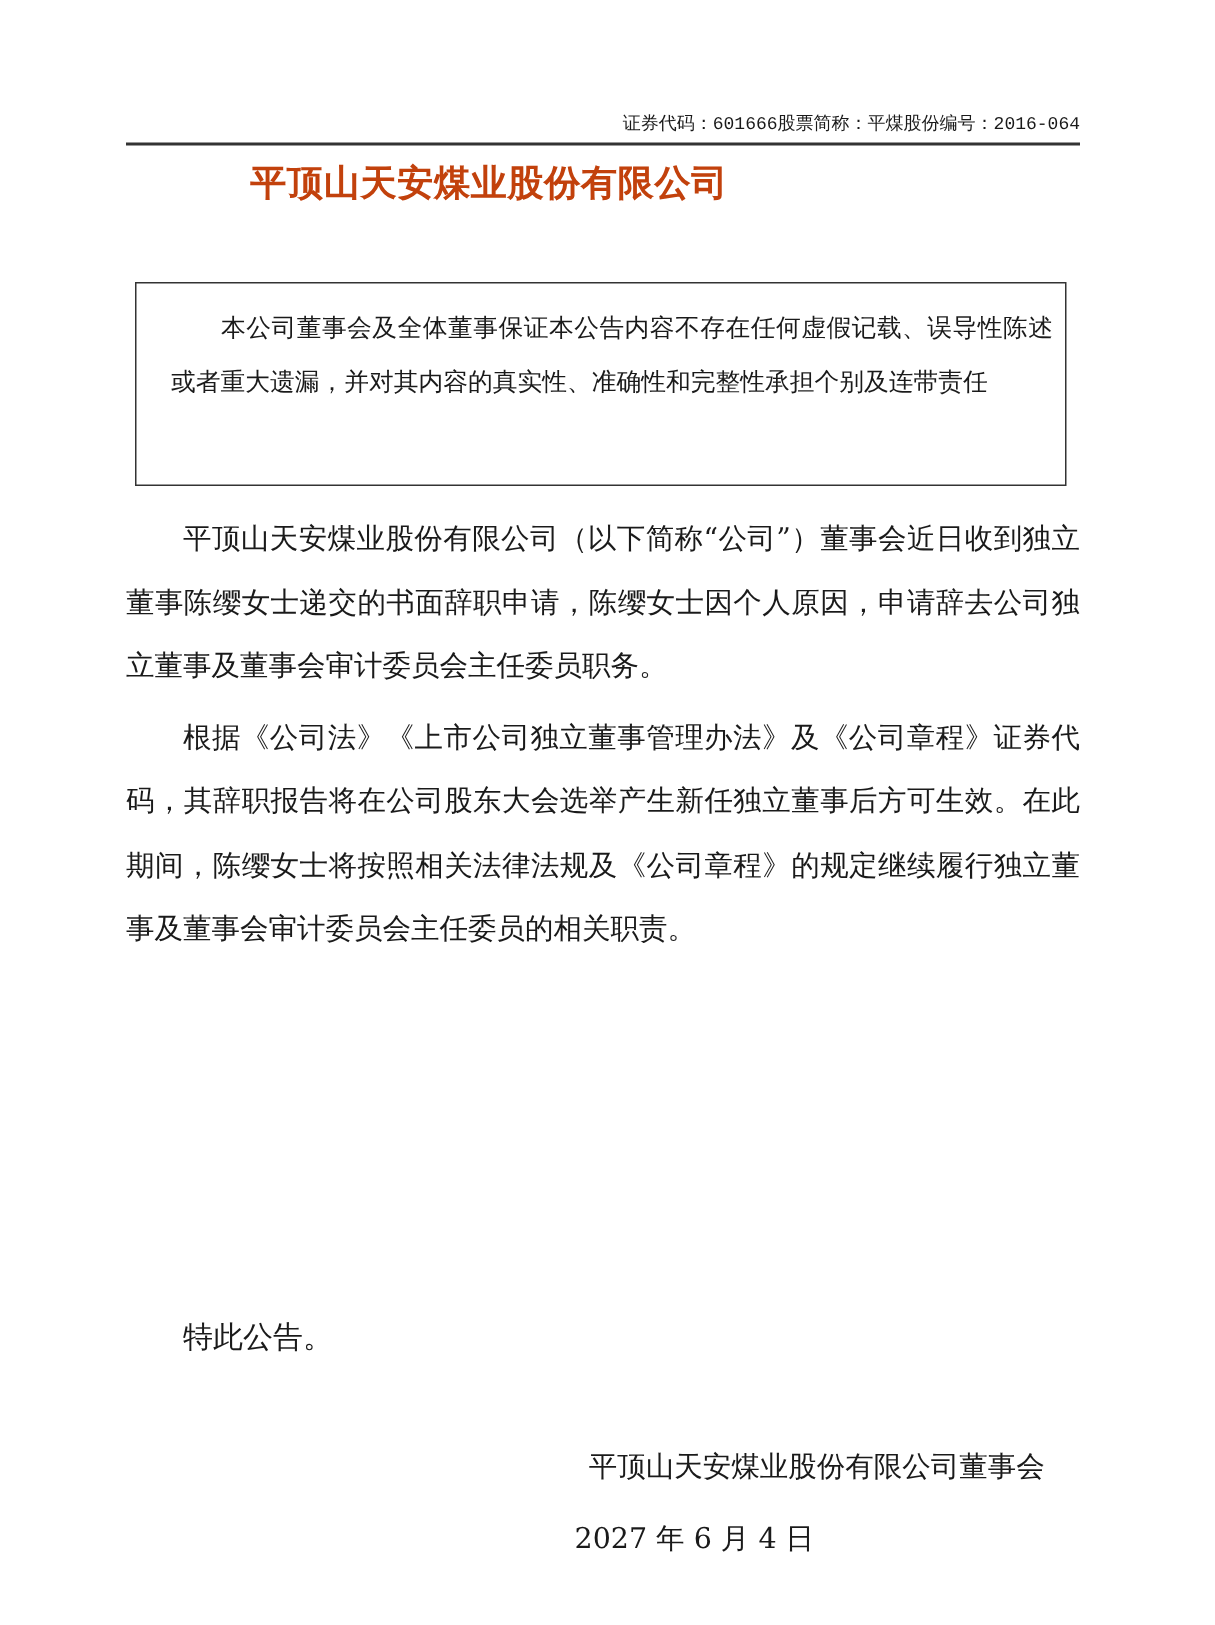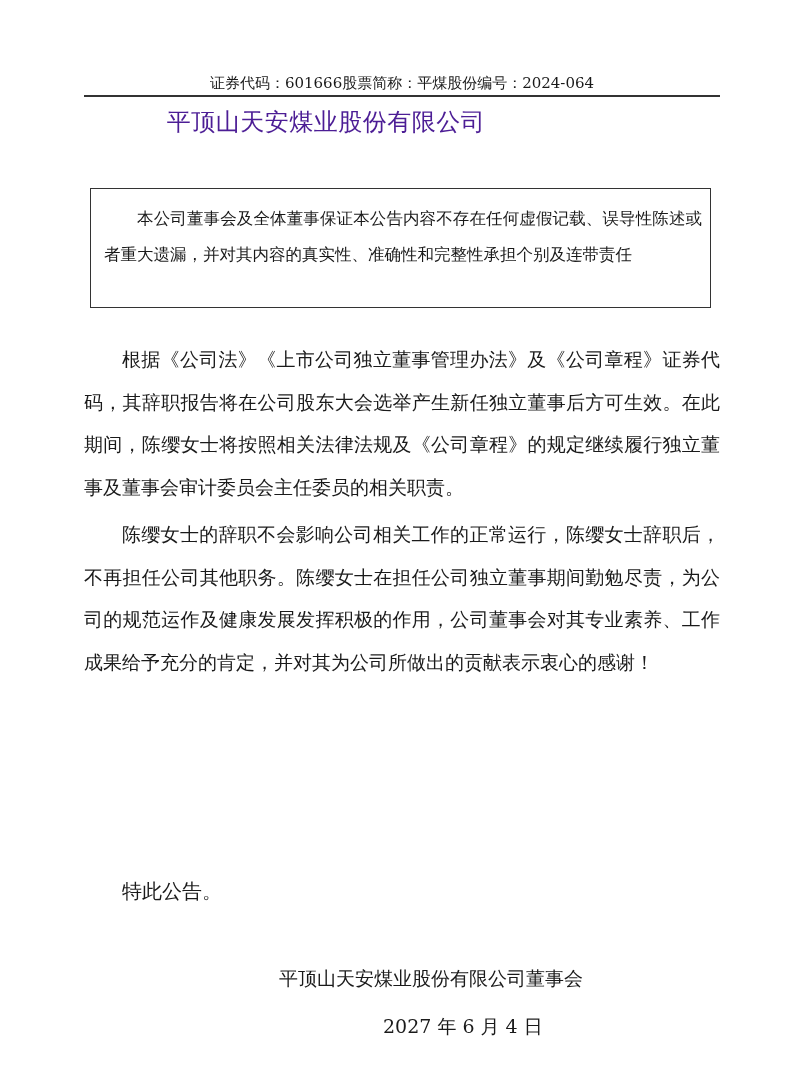--- a/index.html
+++ b/index.html
@@ -21,57 +21,58 @@
       width: 810px;
       height: 1083px;
     }
     .header-bar {
       position: absolute;
       left: 84px;
       top: 66px;
       width: 636px;
       height: 28px;
       display: flex;
-      justify-content: center;
+      justify-content: flex-end;
       align-items: flex-end;
-      font-size: 15px;
+      font-size: 12px;
       line-height: 22px;
       color: #1a1a1a;
+      font-family: Liberation Mono, monospace;
     }
     .header-rule {
       position: absolute;
       left: 84px;
       top: 95px;
       width: 636px;
       height: 0;
       border-top: 2px solid #333333;
     }
     .title {
       position: absolute;
       left: 0;
       width: 652px;
       text-align: center;
       font-family: "DejaVu Sans", "Liberation Sans", sans-serif;
-      font-weight: normal;
+      font-weight: bold;
       font-size: 24px;
       line-height: 32px;
-      color: #4c1d95;
+      color: #c2410c;
       letter-spacing: 0.5px;
     }
     .title-1 { top: 106px; }
     .title-2 { top: 147px; }
     .notice-box {
       position: absolute;
       left: 90px;
       top: 188px;
       width: 621px;
-      height: 120px;
+      height: 136px;
       border: 1.5px solid #333333;
       box-sizing: border-box;
-      padding: 12px 8px 0 13px;
+      padding: 12px 8px 0 23px;
       font-size: 16.5px;
       line-height: 36px;
       text-align: justify;
     }
     .notice-box .indent { display: inline-block; width: 33px; }
     .body-text {
       position: absolute;
       left: 84px;
       top: 338px;
       width: 636px;
@@ -83,51 +84,51 @@
       margin: 0 0 5px 0;
       text-indent: 38px;
     }
     .sign {
       position: absolute;
       left: 0;
       width: 810px;
       font-size: 19px;
       line-height: 30px;
     }
-    .sign-org { top: 963px; padding-left: 279px; box-sizing: border-box; }
+    .sign-org { top: 963px; padding-left: 279px; box-sizing: border-box; text-align: center; }
     .sign-date { top: 1011px; padding-left: 383px; box-sizing: border-box; }
     .closing {
       position: absolute;
       left: 122px;
       top: 876px;
       font-size: 20px;
       line-height: 30px;
     }
   </style>
 </head>
 <body>
 
 <div class="page">
 
   <div class="header-bar">
     <span>证券代码：601666</span>
     <span>股票简称：平煤股份</span>
-    <span>编号：2024-064</span>
+    <span>编号：2016-064</span>
   </div>
   <div class="header-rule"></div>
 
   <div class="title title-1">平顶山天安煤业股份有限公司</div>
 
   <div class="notice-box">
     <span class="indent"></span><span>本公司董事会及全体董事保证本公告内容不存在任何虚假记载、误导性陈述或者重大遗漏，并对其内容的真实性、准确性和完整性承担个别及连带责任</span>
   </div>
 
   <div class="body-text">
+    <p>平顶山天安煤业股份有限公司（以下简称“公司”）董事会近日收到独立董事陈缨女士递交的书面辞职申请，陈缨女士因个人原因，申请辞去公司独立董事及董事会审计委员会主任委员职务。</p>
     <p>根据《公司法》《上市公司独立董事管理办法》及《公司章程》证券代码，其辞职报告将在公司股东大会选举产生新任独立董事后方可生效。在此期间，陈缨女士将按照相关法律法规及《公司章程》的规定继续履行独立董事及董事会审计委员会主任委员的相关职责。</p>
-    <p>陈缨女士的辞职不会影响公司相关工作的正常运行，陈缨女士辞职后，不再担任公司其他职务。陈缨女士在担任公司独立董事期间勤勉尽责，为公司的规范运作及健康发展发挥积极的作用，公司董事会对其专业素养、工作成果给予充分的肯定，并对其为公司所做出的贡献表示衷心的感谢！</p>
   </div>
 
   <div class="closing">特此公告。</div>
 
   <div class="sign sign-org">平顶山天安煤业股份有限公司董事会</div>
   <div class="sign sign-date">2027 年 6 月 4 日</div>
 
 </div>
 
 </body></html>

